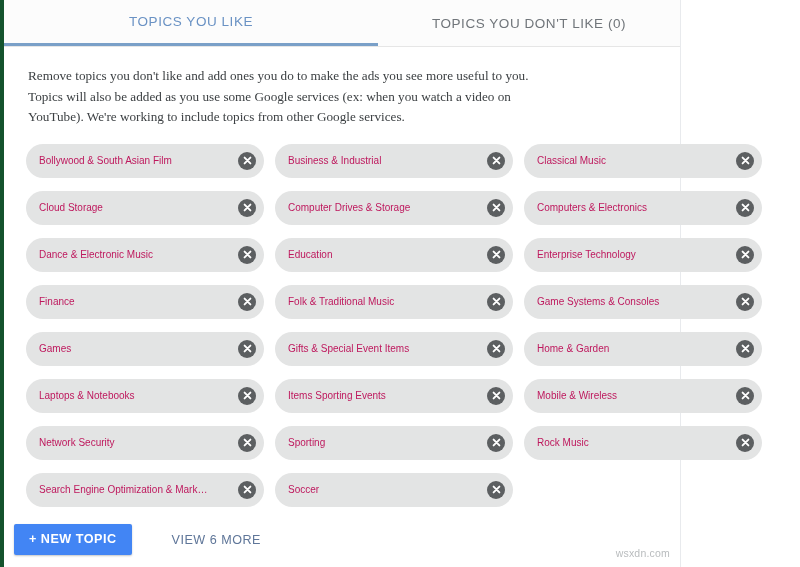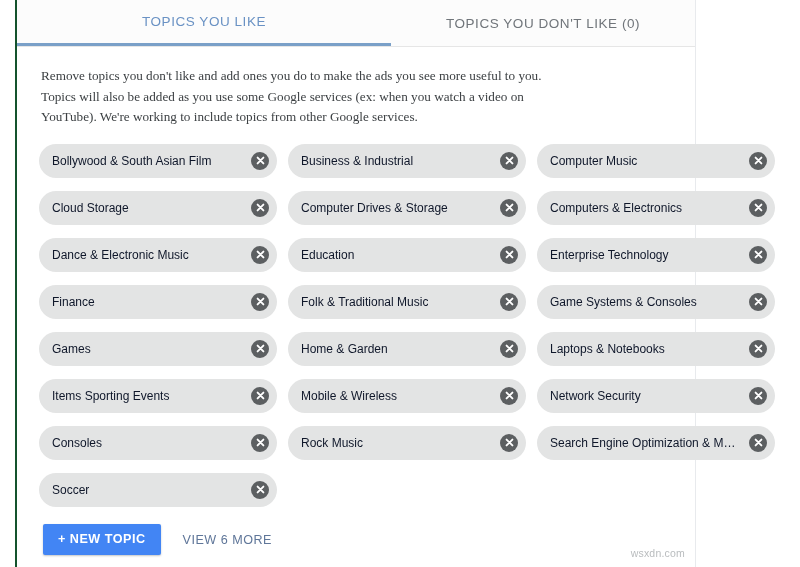--- a/index.html
+++ b/index.html
@@ -15,24 +15,23 @@
     position: relative;
   }
 
   
   .page {
     position: absolute;
     left: 0; top: 0;
     width: 681px;
     height: 567px;
     background: #ffffff;
-    border-left: 2px solid #14532d;
+    border-left: 4px solid #14532d;
     border-right: 1px solid #e8eaed;
     box-sizing: border-box;
-    margin-left: 15px;
   }
 
   
   .tabstrip {
     position: relative;
     display: flex;
     height: 47px;
     background: #fcfcfc;
     border-bottom: 1px solid #e6e6e6;
     box-sizing: border-box;
@@ -84,22 +83,22 @@
     height: 34px;
     background: #e3e4e4;
     border-radius: 17px;
     display: flex;
     align-items: center;
     padding: 0 38px 0 13px;
     box-sizing: border-box;
     cursor: default;
   }
   .chip-label {
-    font-size: 12px;
-    color: #0f172a;
+    font-size: 10px;
+    color: #be185d;
     white-space: nowrap;
     overflow: hidden;
     text-overflow: ellipsis;
     max-width: 100%;
   }
   .chip-remove {
     position: absolute;
     right: 8px;
     top: 50%;
     transform: translateY(-50%);
@@ -112,24 +111,25 @@
     justify-content: center;
     cursor: pointer;
   }
   .chip-remove svg {
     display: block;
   }
 
   
   .actions {
     position: absolute;
-    left: 26px;
+    left: 10px;
     bottom: 12px;
     display: flex;
     align-items: center;
+    gap: 18px;
   }
   .btn-new-topic {
     background: #4285f4;
     color: #ffffff;
     font-size: 12.6px;
     font-weight: bold;
     letter-spacing: 0.5px;
     border: none;
     border-radius: 2px;
     padding: 0 15px;
@@ -186,21 +186,21 @@
       </div>
       <div class="chip">
         <span class="chip-label">Business &amp; Industrial</span>
         <span class="chip-remove">
           <svg width="11" height="11" viewBox="0 0 11 11" aria-hidden="true">
             <path d="M2.6 2.6 L8.4 8.4 M8.4 2.6 L2.6 8.4" stroke="#ffffff" stroke-width="1.9" stroke-linecap="round"></path>
           </svg>
         </span>
       </div>
       <div class="chip">
-        <span class="chip-label">Computer Music</span>
+        <span class="chip-label">Classical Music</span>
         <span class="chip-remove">
           <svg width="11" height="11" viewBox="0 0 11 11" aria-hidden="true">
             <path d="M2.6 2.6 L8.4 8.4 M8.4 2.6 L2.6 8.4" stroke="#ffffff" stroke-width="1.9" stroke-linecap="round"></path>
           </svg>
         </span>
       </div>
       <div class="chip">
         <span class="chip-label">Cloud Storage</span>
         <span class="chip-remove">
           <svg width="11" height="11" viewBox="0 0 11 11" aria-hidden="true">
@@ -274,20 +274,28 @@
       </div>
       <div class="chip">
         <span class="chip-label">Games</span>
         <span class="chip-remove">
           <svg width="11" height="11" viewBox="0 0 11 11" aria-hidden="true">
             <path d="M2.6 2.6 L8.4 8.4 M8.4 2.6 L2.6 8.4" stroke="#ffffff" stroke-width="1.9" stroke-linecap="round"></path>
           </svg>
         </span>
       </div>
       <div class="chip">
+        <span class="chip-label">Gifts &amp; Special Event Items</span>
+        <span class="chip-remove">
+          <svg width="11" height="11" viewBox="0 0 11 11" aria-hidden="true">
+            <path d="M2.6 2.6 L8.4 8.4 M8.4 2.6 L2.6 8.4" stroke="#ffffff" stroke-width="1.9" stroke-linecap="round"></path>
+          </svg>
+        </span>
+      </div>
+      <div class="chip">
         <span class="chip-label">Home &amp; Garden</span>
         <span class="chip-remove">
           <svg width="11" height="11" viewBox="0 0 11 11" aria-hidden="true">
             <path d="M2.6 2.6 L8.4 8.4 M8.4 2.6 L2.6 8.4" stroke="#ffffff" stroke-width="1.9" stroke-linecap="round"></path>
           </svg>
         </span>
       </div>
       <div class="chip">
         <span class="chip-label">Laptops &amp; Notebooks</span>
         <span class="chip-remove">
@@ -314,21 +322,21 @@
       </div>
       <div class="chip">
         <span class="chip-label">Network Security</span>
         <span class="chip-remove">
           <svg width="11" height="11" viewBox="0 0 11 11" aria-hidden="true">
             <path d="M2.6 2.6 L8.4 8.4 M8.4 2.6 L2.6 8.4" stroke="#ffffff" stroke-width="1.9" stroke-linecap="round"></path>
           </svg>
         </span>
       </div>
       <div class="chip">
-        <span class="chip-label">Consoles</span>
+        <span class="chip-label">Sporting</span>
         <span class="chip-remove">
           <svg width="11" height="11" viewBox="0 0 11 11" aria-hidden="true">
             <path d="M2.6 2.6 L8.4 8.4 M8.4 2.6 L2.6 8.4" stroke="#ffffff" stroke-width="1.9" stroke-linecap="round"></path>
           </svg>
         </span>
       </div>
       <div class="chip">
         <span class="chip-label">Rock Music</span>
         <span class="chip-remove">
           <svg width="11" height="11" viewBox="0 0 11 11" aria-hidden="true">

